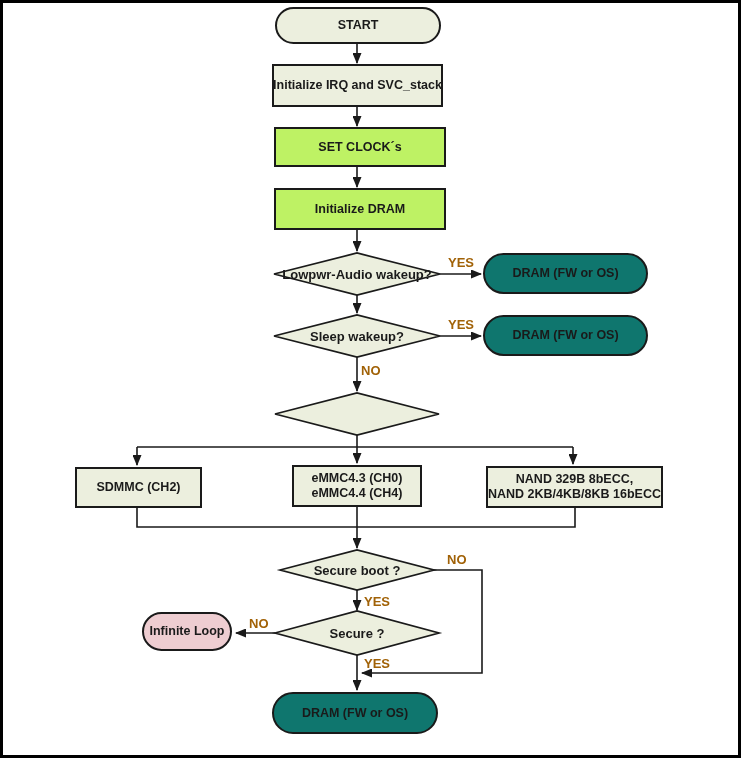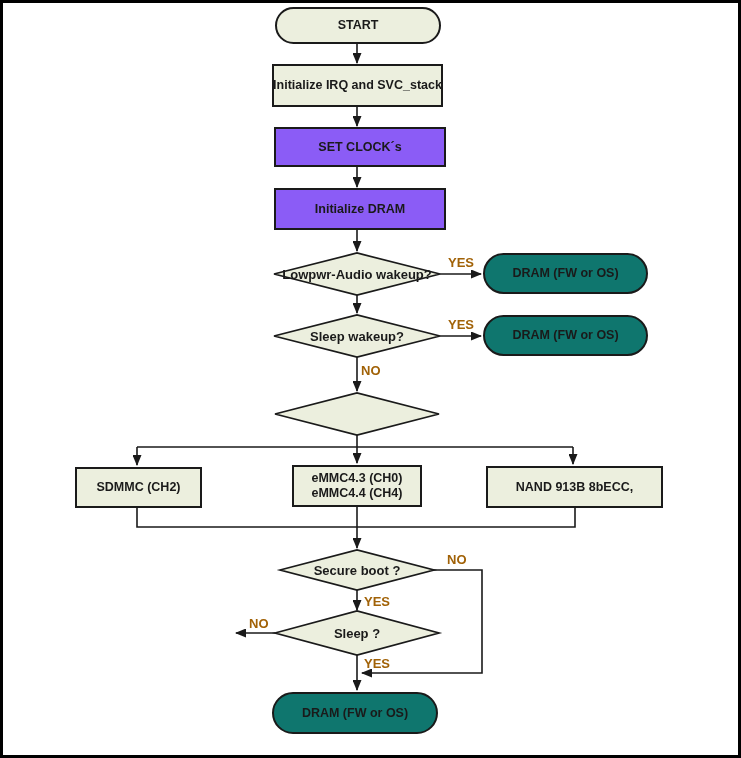--- a/index.html
+++ b/index.html
@@ -13,21 +13,21 @@
   .wires { position:absolute; left:0; top:0; z-index:1; }
   .node {
     position:absolute; box-sizing:border-box; z-index:2;
     border:2px solid #1a1a1a; background:#ECEFDE;
     display:flex; flex-direction:column; align-items:center; justify-content:center;
     text-align:center; font-weight:bold; font-size:12.5px; color:#1a1a1a;
     line-height:15px; white-space:nowrap;
   }
   .terminator { border-radius:21px; }
   .fill-green  { background:#ECEFDE; }
-  .fill-red    { background:#8b5cf6; }
+  .fill-red    { background:#bef264; }
   .fill-purple { background:#0f766e; }
   .fill-pink   { background:#EECDD1; }
   .dlabel {
     position:absolute; z-index:3; display:flex; align-items:center; justify-content:center;
     font-weight:bold; font-size:13px; color:#1a1a1a; text-align:center; white-space:nowrap;
   }
   .elabel {
     position:absolute; z-index:3; font-weight:bold; font-size:13px; color:#a16207; white-space:nowrap;
   }
   
@@ -126,32 +126,36 @@
   <div class="node fill-green n-sdmmc">
     <span>SDMMC (CH2)</span>
   </div>
 
   <div class="node fill-green n-emmc">
     <span>eMMC4.3 (CH0)</span>
     <span>eMMC4.4 (CH4)</span>
   </div>
 
   <div class="node fill-green n-nand">
-    <span>NAND 913B 8bECC,</span>
+    <span>NAND 329B 8bECC,</span>
+    <span>NAND 2KB/4KB/8KB 16bECC</span>
   </div>
 
+  <div class="node terminator fill-pink n-loop">
+    <span>Infinite Loop</span>
+  </div>
 
   <div class="node terminator fill-purple n-dram3">
     <span>DRAM (FW or OS)</span>
   </div>
 
   <div class="dlabel d-lowpwr">Lowpwr-Audio wakeup?</div>
   <div class="dlabel d-sleep">Sleep wakeup?</div>
   <div class="dlabel d-secure">Secure boot ?</div>
-  <div class="dlabel d-verify">Sleep ?</div>
+  <div class="dlabel d-verify">Secure ?</div>
 
   <div class="elabel e-yes-lowpwr">YES</div>
   <div class="elabel e-yes-sleep">YES</div>
   <div class="elabel e-no-sleep">NO</div>
   <div class="elabel e-no-secure">NO</div>
   <div class="elabel e-yes-secure">YES</div>
   <div class="elabel e-no-verify">NO</div>
   <div class="elabel e-yes-verify">YES</div>
 
   <div class="frame"></div>

